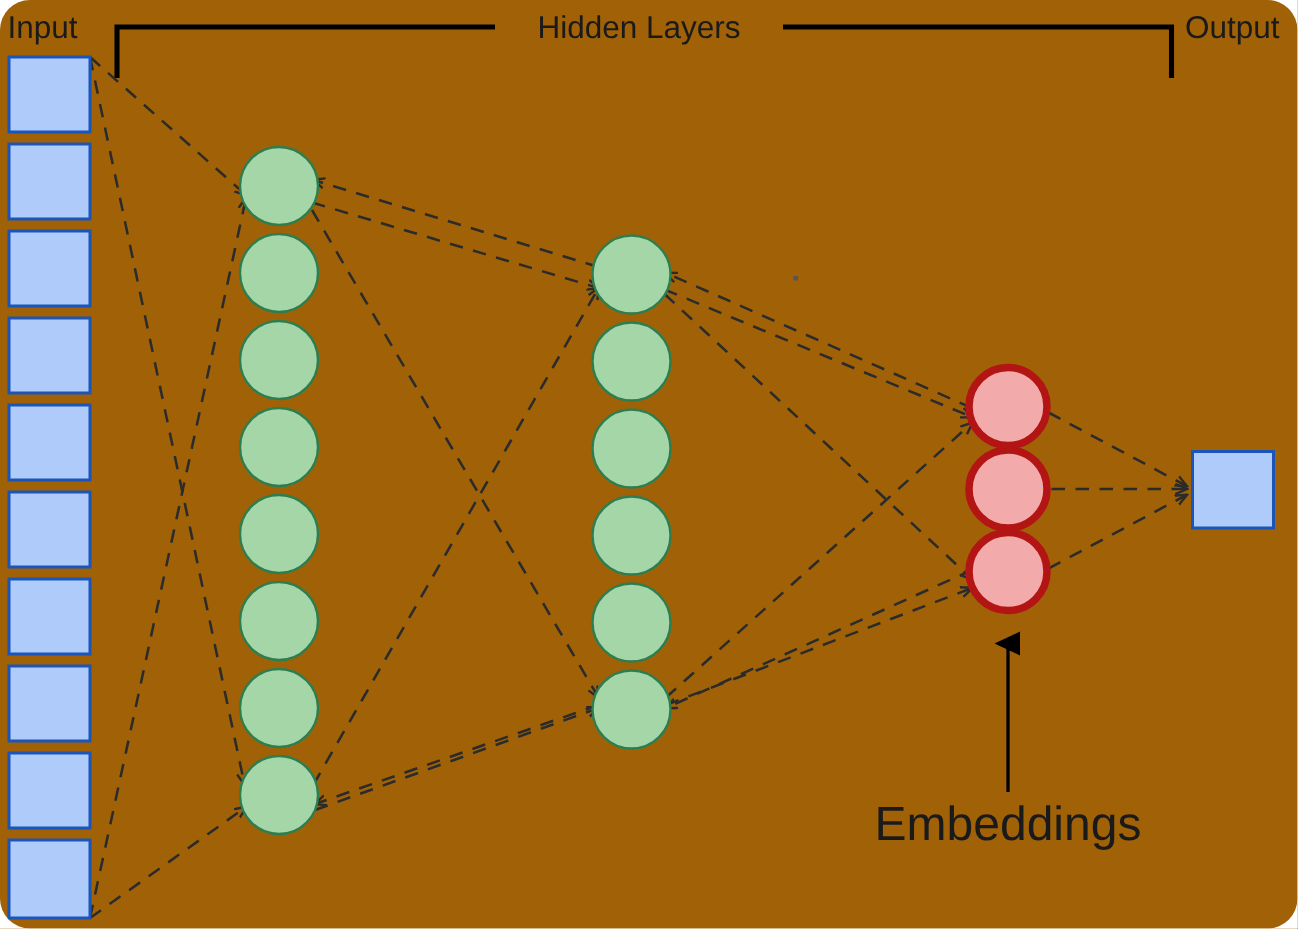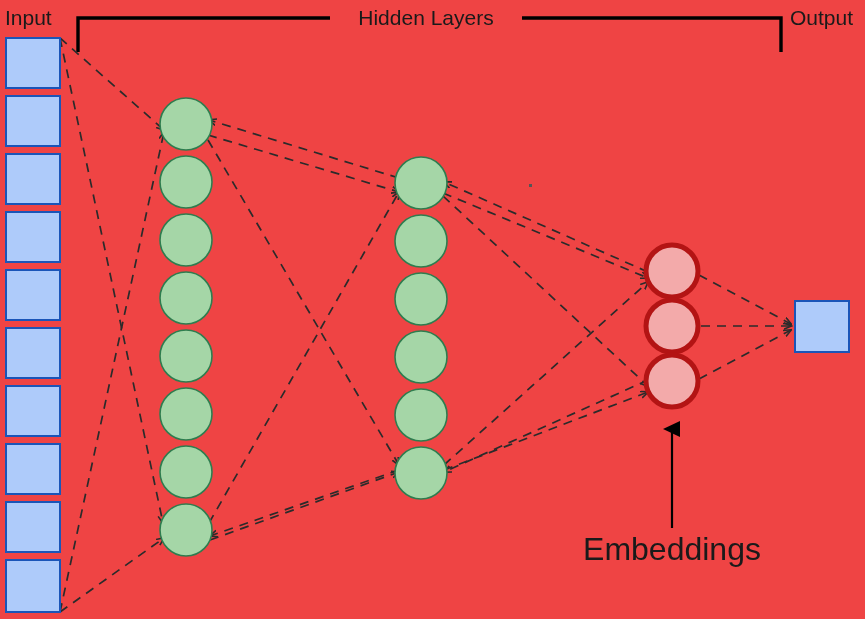--- a/index.html
+++ b/index.html
@@ -8,22 +8,23 @@
     background: #ffffff;
   }
   body {
     font-family: "Liberation Sans", sans-serif;
     -webkit-font-smoothing: antialiased;
   }
   #stage {
     position: relative;
     width: 865px;
     height: 619px;
-    background: #ef4444;
+    background: #a16207;
     overflow: hidden;
+    border-radius: 20px;
   }
   #diagram-svg {
     position: absolute;
     left: 0;
     top: 0;
     width: 865px;
     height: 619px;
   }
   .lbl {
     fill: #1a1a1a;

